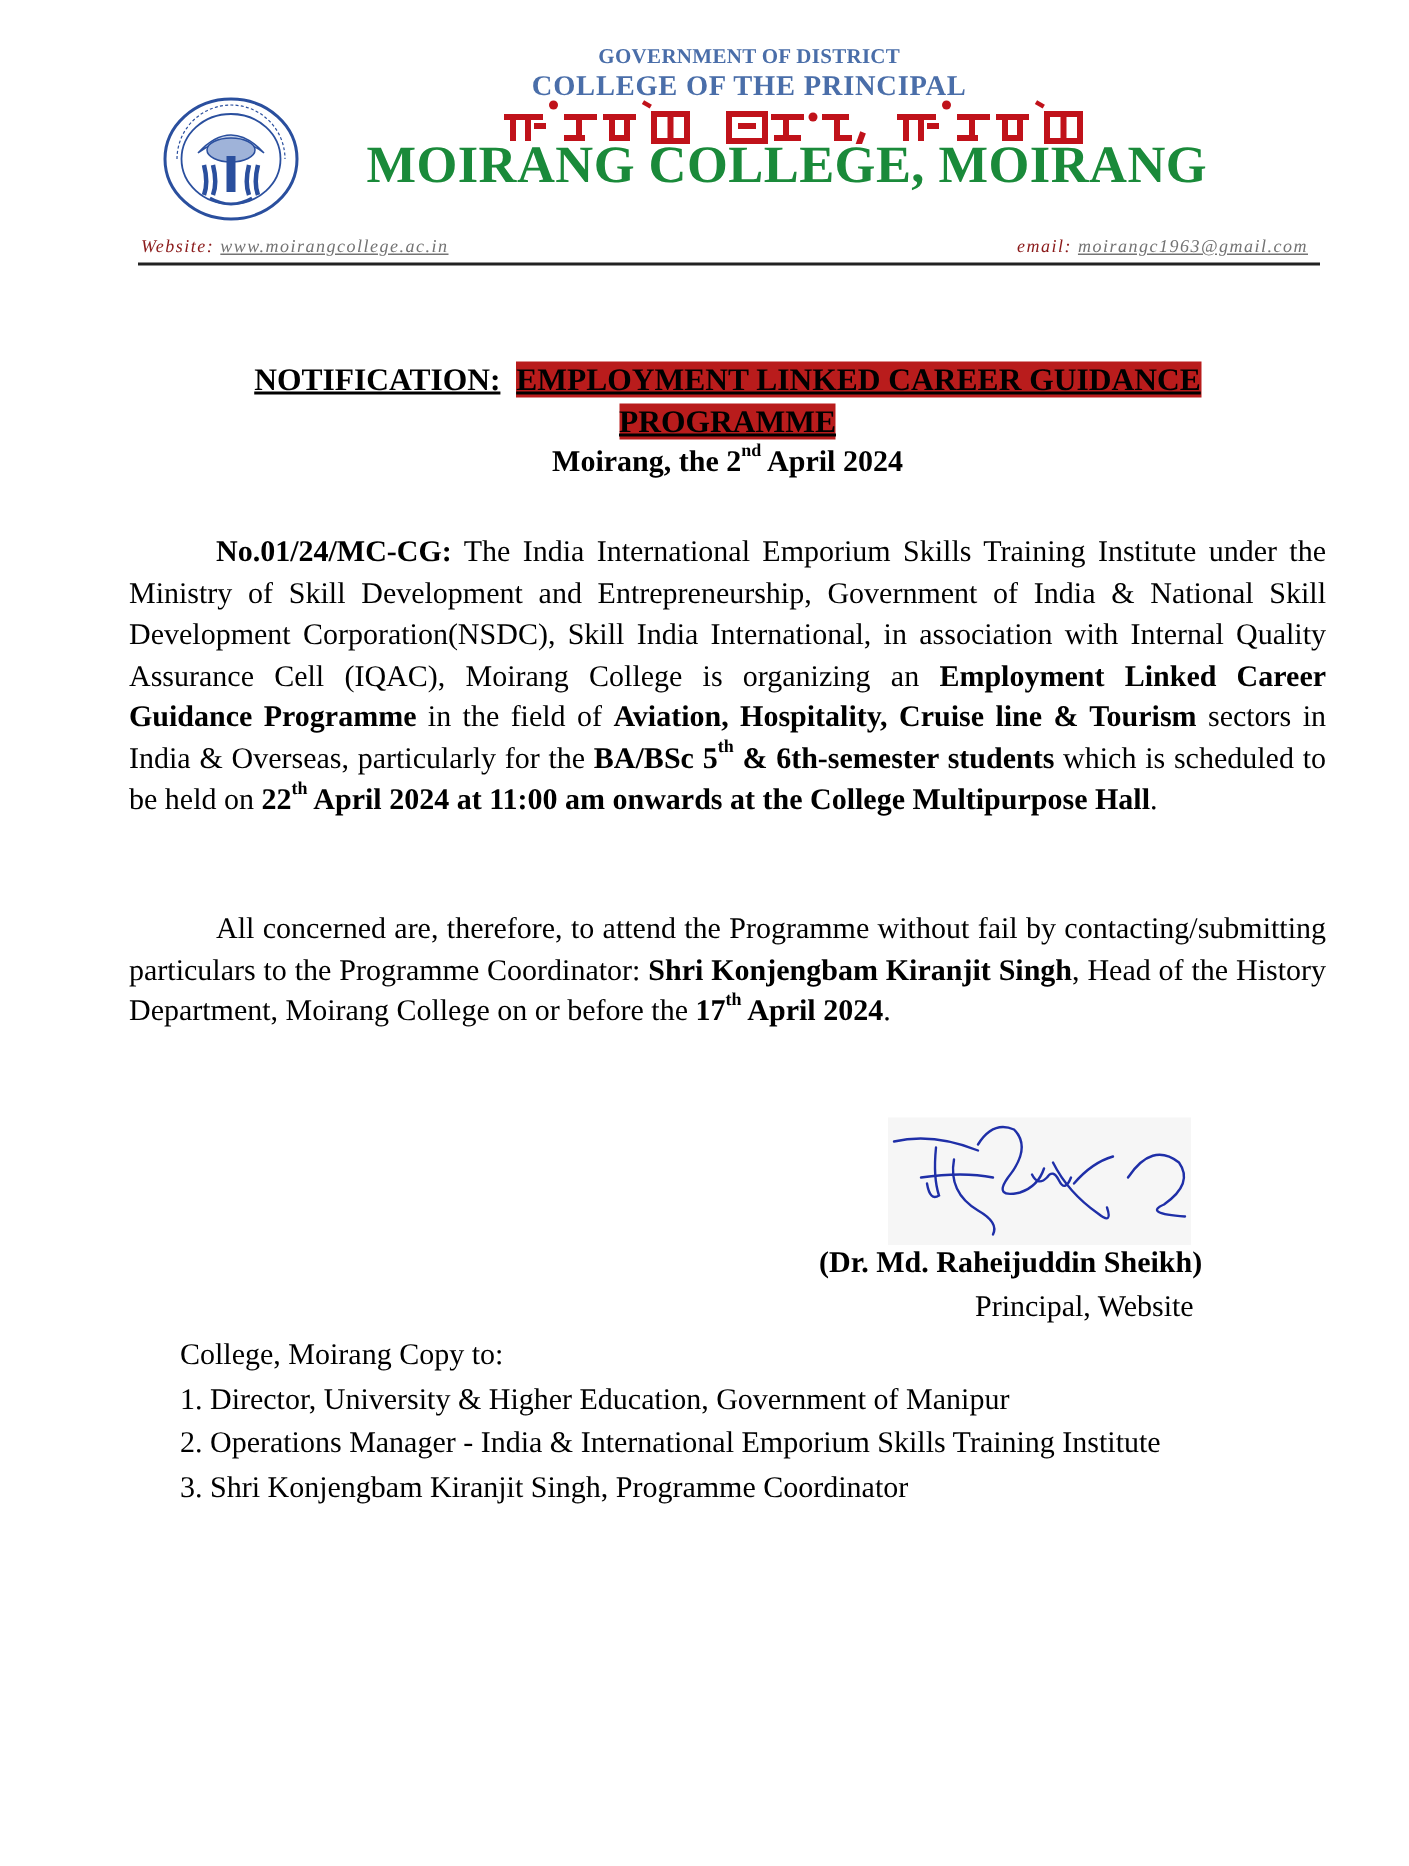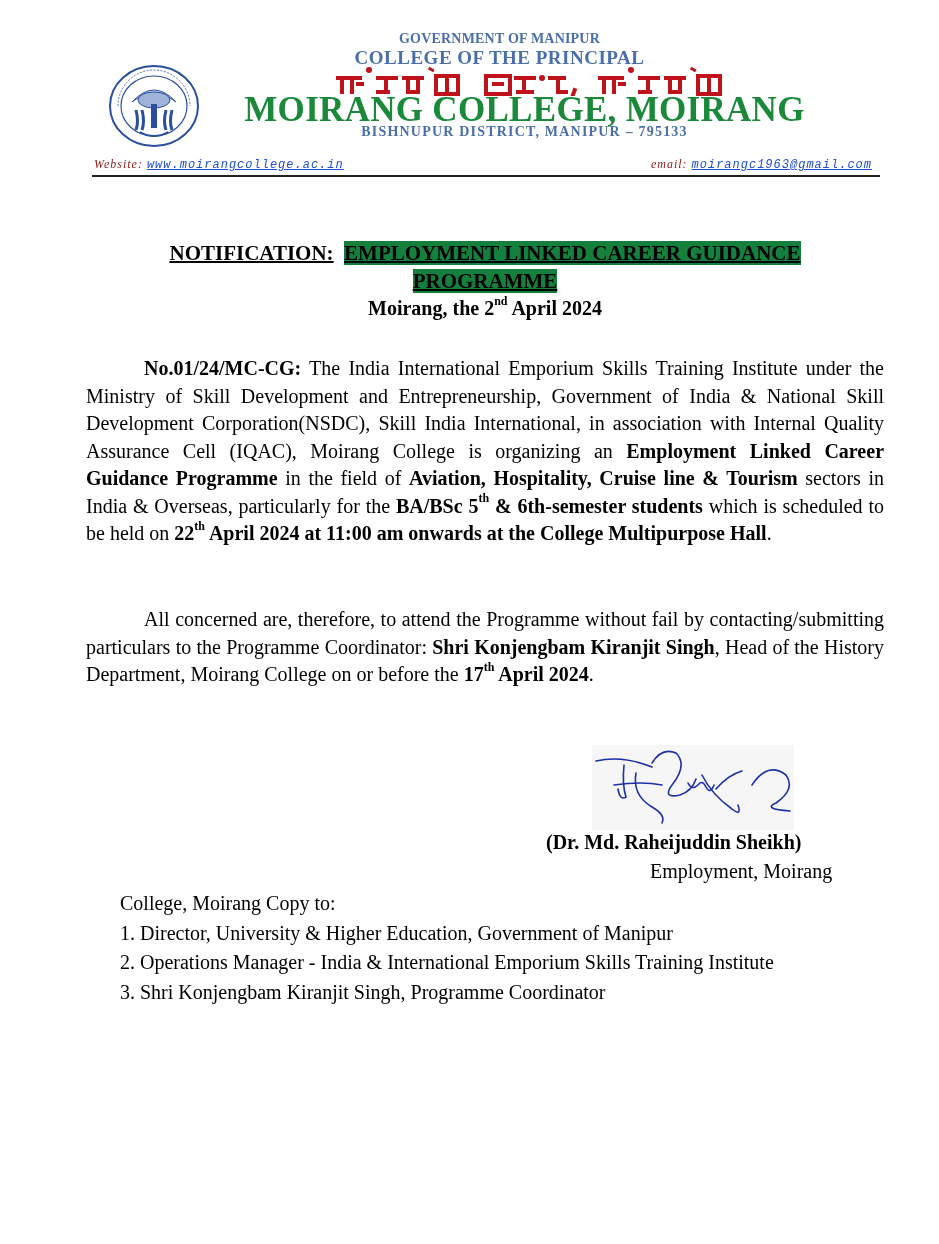--- a/index.html
+++ b/index.html
@@ -15,28 +15,28 @@
       font-family: "Liberation Serif", serif; font-weight: bold; font-size: 19px; color: #4a6ea9; letter-spacing: 0.5px; }
     .lh-meitei { position: absolute; left: 336px; top: 66px; width: 410px; height: 30px; }
     .lh-college { position: absolute; left: 0; width: 939px; top: 90px; text-align: center; padding-left: 110px;
       font-family: "Liberation Serif", serif; font-weight: bold; font-size: 35px; color: #1a8a3a; letter-spacing: 0.3px; line-height: 40px; }
     .lh-district { position: absolute; left: 0; width: 939px; top: 124px; text-align: center; padding-left: 110px;
       font-family: "Liberation Serif", serif; font-weight: bold; font-size: 14px; color: #4a6ea9; letter-spacing: 1.2px; }
     .lh-contact { position: absolute; left: 94px; top: 157px; width: 786px; font-family: "Liberation Serif", serif; font-style: italic;
       font-size: 12px; color: #8b1a1a; letter-spacing: 1px; }
     .lh-contact .web { position: absolute; left: 0; top: 0; }
     .lh-contact .mail { position: absolute; right: 8px; top: 0; }
-    .lh-contact a { color: #1d4ed8; text-decoration: underline; font-family: Liberation Mono, monospace; }
+    .lh-contact a { color: #737373; text-decoration: underline; }
     .lh-rule { position: absolute; left: 92px; top: 175px; width: 788px; height: 2px; background: #222; }
 
     
     .heading { position: absolute; left: 110px; width: 750px; top: 239px; text-align: center;
       font-weight: bold; font-size: 21px; line-height: 28px; }
     .heading .u { text-decoration: underline; text-decoration-thickness: 2px; }
-    .heading .hl { background: #15803d; text-decoration: underline; text-decoration-thickness: 2px; }
+    .heading .hl { background: #b91c1c; text-decoration: underline; text-decoration-thickness: 2px; }
     .dateline { position: absolute; left: 110px; width: 750px; top: 297px; text-align: center; font-weight: bold; font-size: 20px; }
     sup { font-size: 0.6em; line-height: 0; position: relative; top: -0.2em; vertical-align: super; }
 
     
     .para { position: absolute; left: 86px; width: 798px; font-size: 20px; line-height: 27.5px; text-align: justify; }
     .para p { text-indent: 58px; }
     .p1 { top: 355px; }
     .p2 { top: 606px; }
     b { font-weight: bold; }
 
@@ -56,21 +56,21 @@
     <ellipse cx="48" cy="42" rx="44" ry="40" fill="#fff" stroke="#2a4f9e" stroke-width="2"></ellipse>
     <ellipse cx="48" cy="42" rx="33" ry="30" fill="none" stroke="#2a4f9e" stroke-width="1.2"></ellipse>
     <path d="M26 38 Q48 14 70 38 Q60 30 48 30 Q36 30 26 38Z" fill="#c8d4ea" stroke="#2a4f9e" stroke-width="1"></path>
     <ellipse cx="48" cy="36" rx="16" ry="8" fill="#9fb3d9" stroke="#2a4f9e" stroke-width="1"></ellipse>
     <path d="M30 46 q3 12 0 20 M36 46 q3 12 0 20 M60 46 q-3 12 0 20 M66 46 q-3 12 0 20" stroke="#2a4f9e" stroke-width="3" fill="none"></path>
     <rect x="45" y="40" width="6" height="24" fill="#2a4f9e"></rect>
     <path d="M34 68 Q48 76 62 68" stroke="#2a4f9e" stroke-width="2" fill="none"></path>
     <path d="M12 42 A36 36 0 0 1 84 42" stroke="#2a4f9e" stroke-width="0.8" stroke-dasharray="2 1.5" fill="none"></path>
   </svg>
 
-  <div class="lh-gov">GOVERNMENT OF MANIPUR</div>
+  <div class="lh-gov">GOVERNMENT OF DISTRICT</div>
   <div class="lh-office">COLLEGE OF THE PRINCIPAL</div>
 
   <svg class="lh-meitei" viewBox="0 0 410 30">
     <g fill="#c0121a">
 
       <rect x="0" y="10" width="26" height="4"></rect>
         <rect x="4" y="10" width="4" height="18"></rect>
         <rect x="14" y="10" width="4" height="18"></rect>
         <rect x="20" y="16" width="8" height="4"></rect>
       <circle cx="33" cy="4" r="3"></circle>
@@ -108,21 +108,20 @@
         <rect x="332" y="10" width="4" height="18"></rect>
         <rect x="342" y="10" width="4" height="18"></rect>
         <rect x="332" y="24" width="14" height="4"></rect>
       <rect x="354" y="2" width="6" height="3" transform="rotate(30 357 4)"></rect>
       <rect x="362" y="10" width="22" height="18" fill="none" stroke="#c0121a" stroke-width="4"></rect>
         <rect x="371" y="12" width="4" height="16"></rect>
     </g>
   </svg>
 
   <div class="lh-college">MOIRANG COLLEGE, MOIRANG</div>
-  <div class="lh-district">BISHNUPUR DISTRICT, MANIPUR – 795133</div>
 
   <div class="lh-contact">
     <span class="web">
       <span>Website: </span><a>www.moirangcollege.ac.in</a>
     </span>
     <span class="mail">
       <span>email: </span><a>moirangc1963@gmail.com</a>
     </span>
   </div>
   <div class="lh-rule"></div>
@@ -156,20 +155,20 @@
     <path d="M22 40 Q50 36 70 40"></path>
     <path d="M44 28 Q40 50 60 62 Q74 70 70 78"></path>
     <path d="M60 18 Q70 2 84 8 Q96 20 80 40 Q70 54 88 50 Q100 46 104 34"></path>
     <path d="M96 38 q4 8 10 2 q4 -6 8 2 q4 8 8 -2"></path>
     <path d="M110 30 Q120 50 140 64 Q150 72 146 60"></path>
     <path d="M124 44 Q136 30 150 26"></path>
     <path d="M160 40 Q176 16 194 30 Q204 44 184 58 Q170 64 198 66"></path>
   </g>
 </svg>
 <div class="sig-name">(Dr. Md. Raheijuddin Sheikh)</div>
-<div class="sig-title">Employment, Moirang</div>
+<div class="sig-title">Principal, Website</div>
 
 <div class="copy">
   <div>College, Moirang Copy to:</div>
   <div>1. Director, University &amp; Higher Education, Government of Manipur</div>
   <div>2. Operations Manager - India &amp; International Emporium Skills Training Institute</div>
   <div>3. Shri Konjengbam Kiranjit Singh, Programme Coordinator</div>
 </div>
 
 </body></html>

